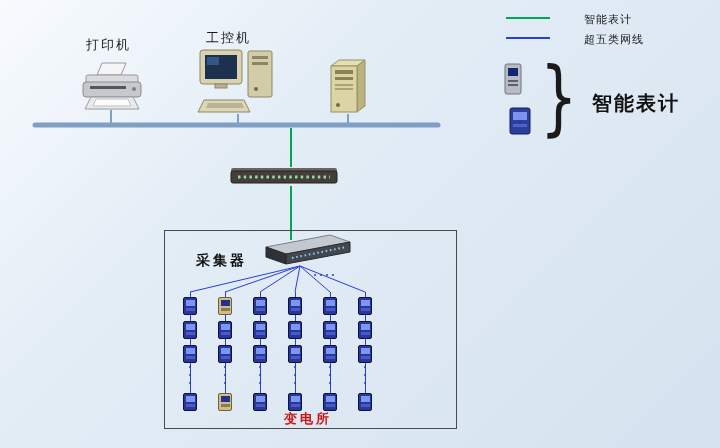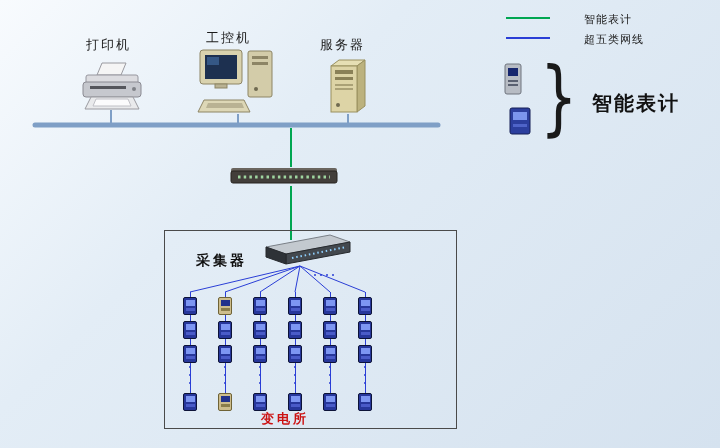--- a/index.html
+++ b/index.html
@@ -41,21 +41,20 @@
   <line x1="300" y1="266" x2="190" y2="292" stroke="#2a3ed6" stroke-width="1"></line>
       <line x1="300" y1="266" x2="225" y2="292" stroke="#2a3ed6" stroke-width="1"></line>
       <line x1="300" y1="266" x2="260" y2="292" stroke="#2a3ed6" stroke-width="1"></line>
       <line x1="300" y1="266" x2="295" y2="292" stroke="#2a3ed6" stroke-width="1"></line>
       <line x1="300" y1="266" x2="330" y2="292" stroke="#2a3ed6" stroke-width="1"></line>
       <line x1="300" y1="266" x2="365" y2="292" stroke="#2a3ed6" stroke-width="1"></line>
     </svg>
 
   <div class="dev-label" style="left:86px;top:36px">打印机</div>
   <div class="dev-label" style="left:206px;top:29px">工控机</div>
-  <div class="dev-label" style="left:320px;top:36px">服务器</div>
 
   <svg style="left:78px;top:62px" width="68" height="52" viewBox="0 0 68 52">
     <polygon points="24,1 48,1 43,13 19,13" fill="#f5f5f5" stroke="#9a9aa0"></polygon>
     <rect x="8" y="13" width="52" height="9" rx="2" fill="#dcdce0" stroke="#96969e"></rect>
     <rect x="5" y="20" width="58" height="15" rx="3" fill="#c6c8ce" stroke="#8a8a92"></rect>
     <rect x="12" y="24" width="36" height="3" fill="#55565c"></rect>
     <circle cx="56" cy="27" r="2" fill="#7f8187"></circle>
     <polygon points="13,35 55,35 61,47 7,47" fill="#e9eaec" stroke="#9a9aa0"></polygon>
     <polygon points="18,37 50,37 53,44 15,44" fill="#fbfbfc" stroke="#c0c0c6"></polygon>
   </svg>
@@ -117,21 +116,21 @@
     <polygon points="24,21 88,9 88,19 24,31" fill="#43484e" stroke="#26292d"></polygon>
     <polygon points="4,14 24,21 24,31 4,24" fill="#2e3237" stroke="#26292d"></polygon>
     <line x1="30" y1="25" x2="84" y2="14" stroke="#8fd0ff" stroke-width="2" stroke-dasharray="1.5 2.8"></line>
   </svg>
 
   <div class="hdot" style="left: 314px; top: 274px; background-color: rgb(42, 62, 214);"></div>
   <div class="hdot" style="left: 320px; top: 274px; background-color: rgb(42, 62, 214);"></div>
   <div class="hdot" style="left: 326px; top: 274px; background-color: rgb(42, 62, 214);"></div>
   <div class="hdot" style="left: 332px; top: 274px; background-color: rgb(42, 62, 214);"></div>
 
-  <div class="substation-name" style="color: rgb(204, 17, 17);">变电所</div>
+  <div class="substation-name" style="color: rgb(204, 17, 17); text-align: right;">变电所</div>
 
 <div class="mcol-line" style="left: 190px; top: 292px; height: 110px; background-color: rgb(42, 62, 214);"></div>
     <div class="meter blue" style="left: 183px; top: 297px;">
       <i class="scr"></i>
       <i class="btn"></i>
     </div>
     <div class="meter blue" style="left: 183px; top: 321px;">
       <i class="scr"></i>
       <i class="btn"></i>
     </div>

